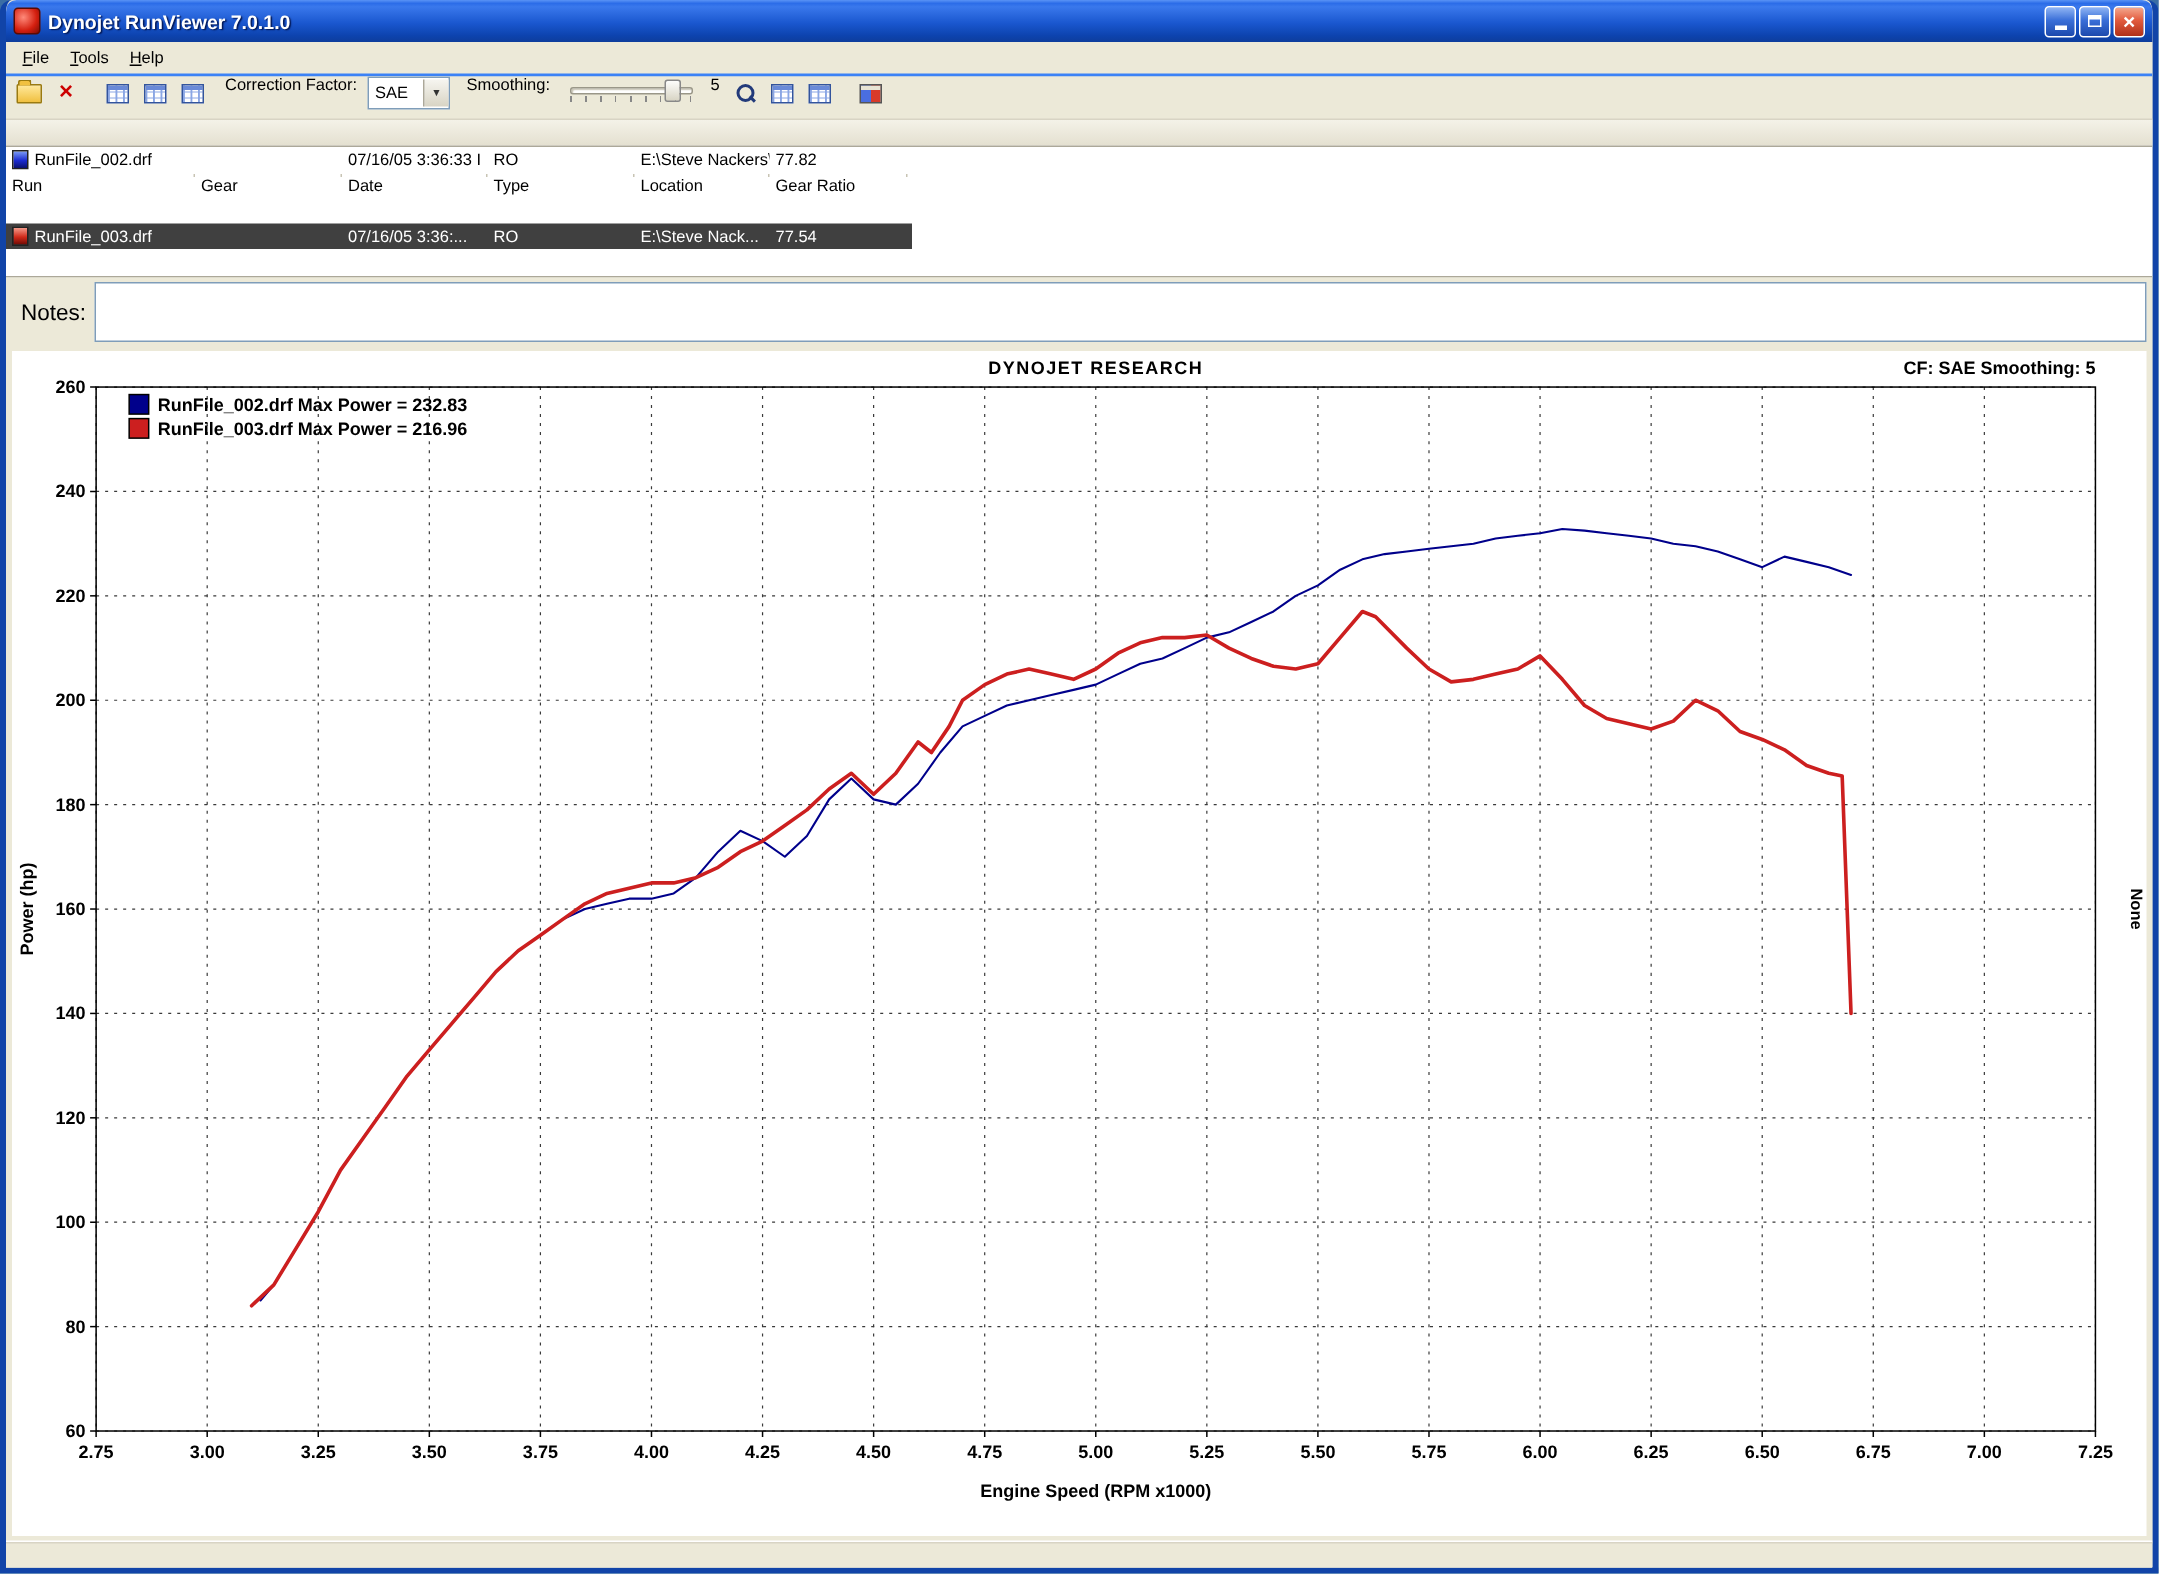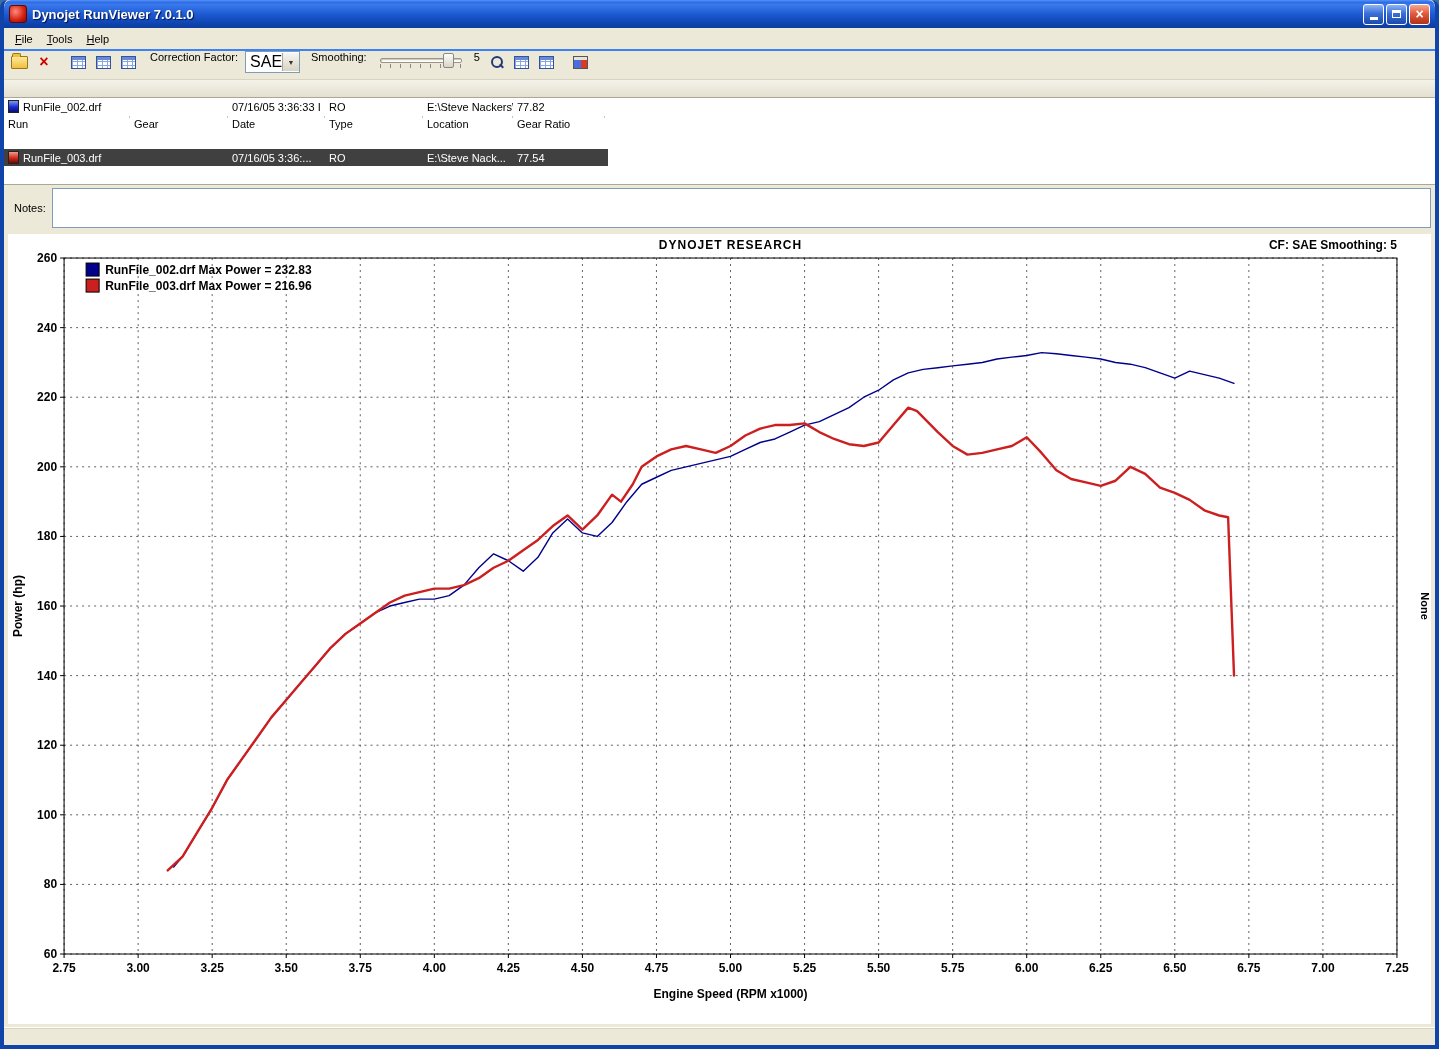--- a/index.html
+++ b/index.html
@@ -35,21 +35,21 @@
   .icon-grid{width:15px;height:13px;border:1px solid #33549c;background-color:#fff;box-sizing:border-box;
     background-image:linear-gradient(#8aa6e4 1px,transparent 1px),linear-gradient(90deg,#8aa6e4 1px,transparent 1px);
     background-size:5px 4px;box-shadow:inset 0 3px 0 #6a8ad8;}
   .icon-zoom{width:15px;height:13px;position:relative;}
   .icon-zoom::before{content:"";position:absolute;top:0;left:2px;width:8px;height:8px;border:2px solid #223a7a;border-radius:50%;}
   .icon-zoom::after{content:"";position:absolute;left:10px;top:9px;width:5px;height:2px;background:#223a7a;transform:rotate(45deg);}
   .icon-compare{width:15px;height:13px;border:1px solid #555;box-sizing:border-box;
     background:linear-gradient(90deg,#4a6ee0 0 50%,#d83a2a 50% 100%);box-shadow:inset 0 3px 0 #e8e4d4;}
   .tb-label{font-size:11px;color:#000;margin:0 4px 0 8px;}
   .combo{display:flex;align-items:center;height:20px;border:1px solid #7f9db9;background:#fff;}
-  .combo-text{font-size:16px;padding:0 4px;width:28px;}
+  .combo-text{font-size:11px;padding:0 4px;width:28px;}
   .combo-arrow{width:16px;height:18px;background:linear-gradient(180deg,#f6f5f0,#d8d4c4);border-left:1px solid #aca899;
     display:flex;align-items:center;justify-content:center;font-size:7px;color:#333;}
   .combo-arrow::before{content:"\25BC";}
   .slider{width:86px;height:18px;position:relative;margin:0 4px;}
   .slider-track{position:absolute;left:2px;right:2px;top:7px;height:3px;border:1px solid #9a9788;border-radius:2px;background:#fff;box-shadow:inset 1px 1px 1px #c8c4b4;}
   .slider-ticks{position:absolute;left:2px;right:2px;bottom:1px;height:4px;
     background:repeating-linear-gradient(90deg,#888 0 1px,transparent 1px 10px);}
   .slider-thumb{position:absolute;left:76%;top:2px;width:9px;height:13px;background:linear-gradient(180deg,#fdfdfb,#d8d4c4);
     border:1px solid #888;border-radius:2px;}
   .smooth-value{font-size:11px;min-width:12px;text-align:center;}
@@ -59,21 +59,21 @@
   .rl-hcell{font-size:11px;color:#000;padding:2px 4px 0 4px;box-sizing:border-box;box-shadow:inset -1px 0 0 #c8c4b4,inset -2px 0 0 #fff;margin-top:36px;}
   .rl-row{display:flex;height:17px;align-items:center;width:604px;font-size:11px;color:#000;}
   .rl-row.selected{background:#404040;color:#fff;margin-top:34px;}
   .rl-cell{padding:0 4px;box-sizing:border-box;white-space:nowrap;overflow:hidden;display:flex;align-items:center;gap:4px;}
   .run-icon{width:9px;height:11px;border:1px solid #222;flex:0 0 9px;}
   .run-icon.blue{background:linear-gradient(180deg,#7a9af4 0%,#1a2ad0 55%,#0a1170 100%);}
   .run-icon.red{background:linear-gradient(180deg,#f49a8a 0%,#d02a1a 55%,#700a04 100%);}
   .c-run{width:126px;}.c-title{width:98px;}.c-date{width:97px;}.c-type{width:98px;}.c-loc{width:90px;}.c-gear{width:92px;}
   
   .notes-row{flex:0 0 46px;display:flex;align-items:center;background:#ece9d8;padding:0 4px;gap:6px;}
-  .notes-label{font-size:11px;color:#000;padding-left:6px;}
+  .notes-label{font-size:15px;color:#000;padding-left:6px;}
   .notes-input{flex:1;height:34px;border:1px solid #7f9db9;background:#fff;font-size:12px;font-family:"Liberation Sans",sans-serif;padding:2px 4px;}
   
   .chart-panel{flex:1;background:#ece9d8;padding:3px 4px;display:flex;}
   .chart-panel svg{background:#fff;width:100%;height:100%;font-family:"Liberation Sans",sans-serif;}
   
   .statusbar{flex:0 0 18px;background:#ece9d8;border-top:1px solid #fff;box-shadow:inset 0 1px 0 #d8d4c4;}
 </style>
 </head>
 <body>
 

